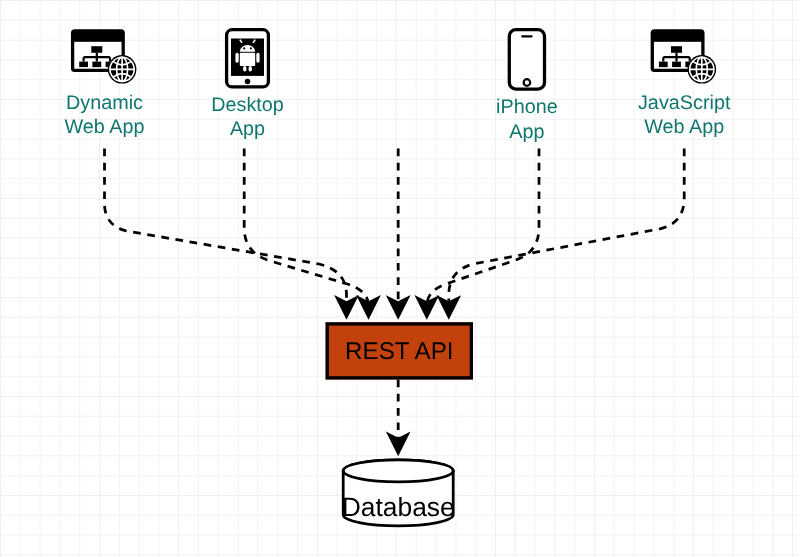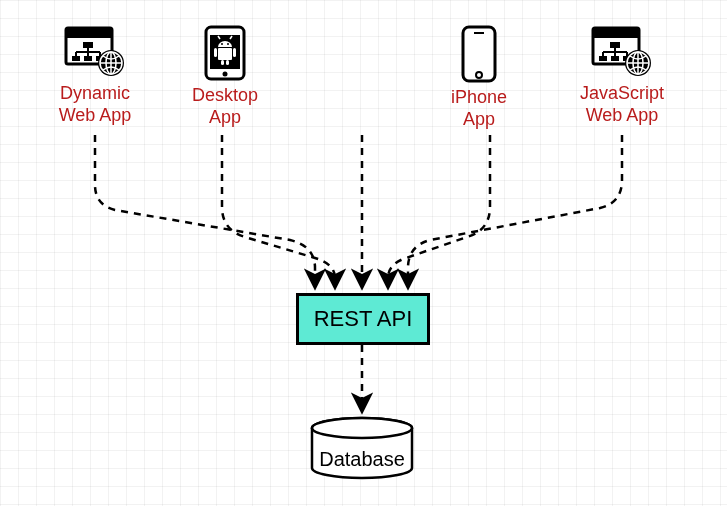--- a/index.html
+++ b/index.html
@@ -7,34 +7,34 @@
     width: 727px;
     height: 506px;
     font-family: Arial, Helvetica, sans-serif;
     background:
       linear-gradient(to right, rgba(0,0,0,0.05) 1px, transparent 1px),
       linear-gradient(to bottom, rgba(0,0,0,0.05) 1px, transparent 1px);
     background-size: 18px 18px;
     background-color: #fff;
   }
   .stage { position: relative; width: 727px; height: 506px; }
-  .node { position: absolute; text-align: center; font-size: 18px; line-height: 1.2; color:#b91c1c; }
+  .node { position: absolute; text-align: center; font-size: 18px; line-height: 1.2; color:#0f766e; }
   .label { margin-top: 4px; }
   .rest-box {
     position: absolute;
     border: 3px solid #000;
-    background: #5eead4;
+    background: #c2410c;
     font-size: 22px;
     display: flex;
     align-items: center;
     justify-content: center;
   }
   .db-label {
     position: absolute;
-    font-size: 20px;
+    font-size: 24px;
     text-align: center;
   }
   svg.icon { display:block; margin: 0 auto; }
 </style>
 </head>
 <body>
 
 <div class="stage">
 
   <div class="node" style="left:35px; top:25px; width:120px;">

